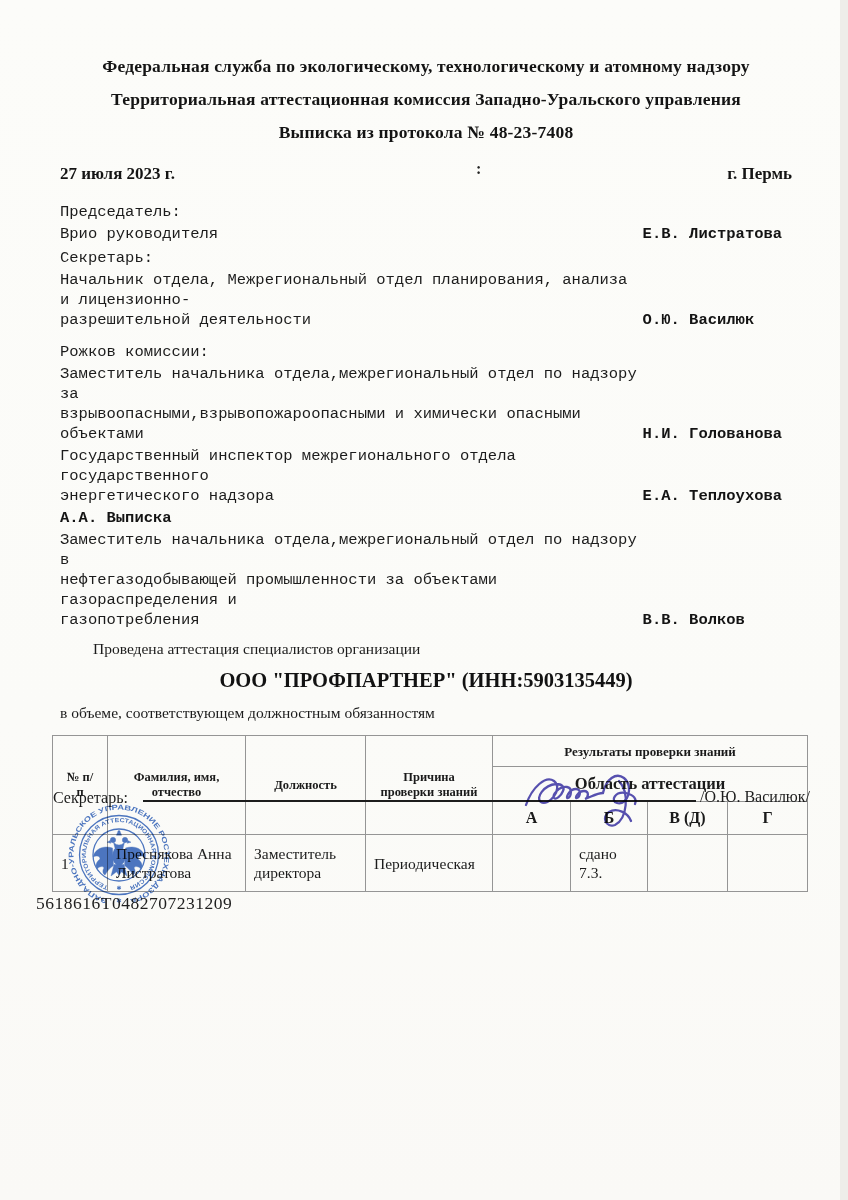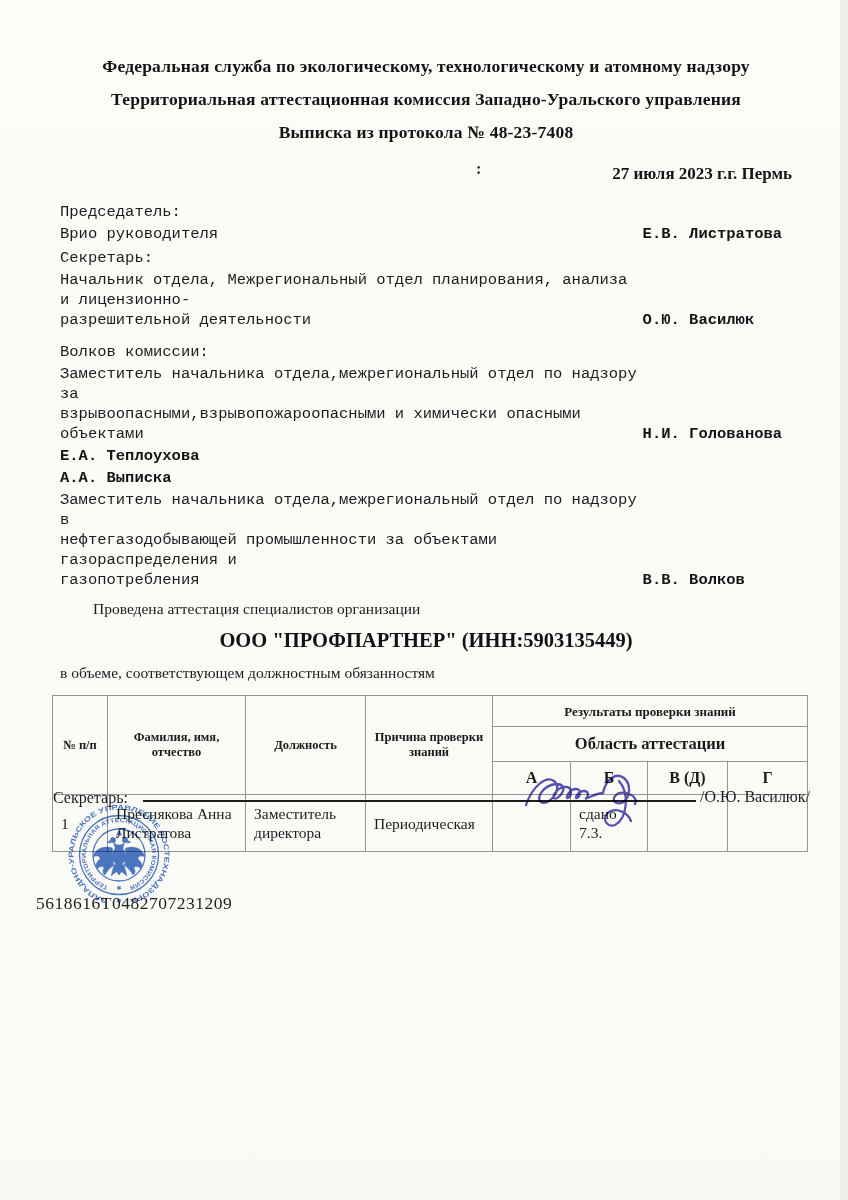--- a/index.html
+++ b/index.html
@@ -17,21 +17,21 @@
   }
   .content { padding:56px 48px 0 60px; }
 
   .doc-title {
     text-align:center; font-weight:bold;
     font-size:17.5px; line-height:20px;
     letter-spacing:0.2px; margin-bottom:13px;
     color:#141414;
   }
   .date-row {
-    display:flex; justify-content:flex-end;
+    display:flex; justify-content:space-between;
     font-weight:bold; font-size:17px; margin-top:22px; color:#141414;
   }
   .colon-mark { position:absolute; left:476px; top:160px; font-weight:bold; font-size:16px; color:#222; }
 
   .officials { margin-top:18px; font-size:15.5px; line-height:20px;font-family:Liberation Mono, monospace; }
   .off-label { margin-bottom:2px; }
   .off-row { display:flex; justify-content:space-between; align-items:flex-end; margin-bottom:4px; }
   .member-row { margin-bottom:2px; }
   .role { width:585px; white-space:pre-line; }
   .name { width:150px; font-weight:bold; color:#141414; }
@@ -41,21 +41,21 @@
   .org-name { margin-top:9px; text-align:center; font-weight:bold; font-size:20.5px; line-height:26px; color:#121212; }
   .scope { margin-top:11px; font-size:15.5px; }
 
   table.att {
     border-collapse:collapse; table-layout:fixed;
     width:755px; margin-top:13px; margin-left:-8px;
     background:transparent;
   }
   .att th, .att td { border:1px solid #959595; overflow:hidden; }
   .att th { font-weight:bold; text-align:center; vertical-align:middle; color:#1a1a1a; }
-  .th-small { font-size:12.5px; line-height:15px; padding:2px 4px; }
+  .th-small { font-size:12.5px; line-height:15px; padding:2px 12px; }
   .th-results { font-size:13px; height:26px; }
   .th-area { font-size:16.5px; height:32px;margin-top:40px; }
   .th-letter { font-size:16px; height:30px; }
   .att td { font-size:15.5px; line-height:19px; vertical-align:middle; padding:4px 8px; height:48px; }
   .td-num { padding-left:13px; }
   .td-pre { white-space:pre-line; vertical-align:top; padding-top:6px; }
 
   .sig-label { position:absolute; left:53px; top:789px; font-size:16px; }
   .sig-line  { position:absolute; left:143px; top:800px; width:553px; border-top:2.5px solid #1d1d1d; }
   .sig-name  { position:absolute; left:700px; top:788px; font-size:16px; }
@@ -87,28 +87,30 @@
         <div class="name">Е.В. Листратова</div>
       </div>
 
       <div class="off-label">Секретарь:</div>
       <div class="off-row">
         <div class="role">Начальник отдела, Межрегиональный отдел планирования, анализа и лицензионно-
 разрешительной деятельности</div>
         <div class="name">О.Ю. Василюк</div>
       </div>
 
-      <div class="off-label members-label">Волков комиссии:</div>
+      <div class="off-label members-label">Рожков комиссии:</div>
 
       <div class="off-row member-row">
         <div class="role">Заместитель начальника отдела,межрегиональный отдел по надзору за
 взрывоопасными,взрывопожароопасными и химически опасными объектами</div>
         <div class="name">Н.И. Голованова</div>
       </div>
       <div class="off-row member-row">
+        <div class="role">Государственный инспектор межрегионального отдела государственного
+энергетического надзора</div>
         <div class="name">Е.А. Теплоухова</div>
       </div>
       <div class="off-row member-row">
         <div class="name">А.А. Выписка</div>
       </div>
       <div class="off-row member-row">
         <div class="role">Заместитель начальника отдела,межрегиональный отдел по надзору в
 нефтегазодобывающей промышленности за объектами газораспределения и
 газопотребления</div>
         <div class="name">В.В. Волков</div>

